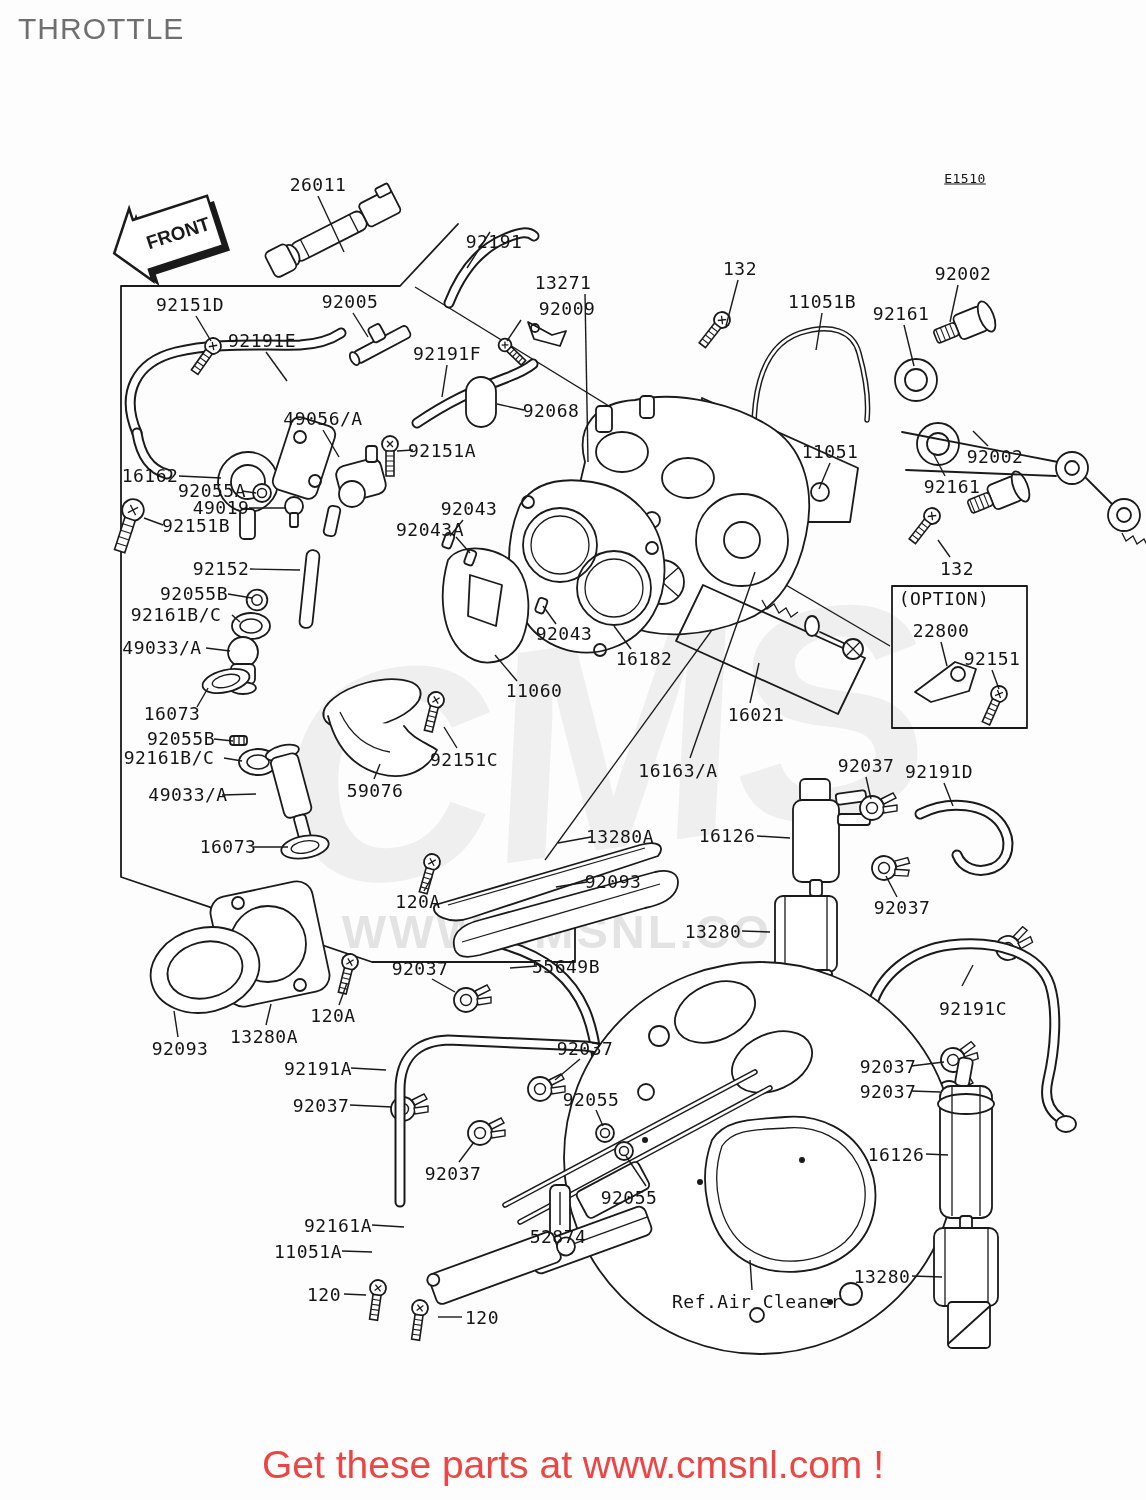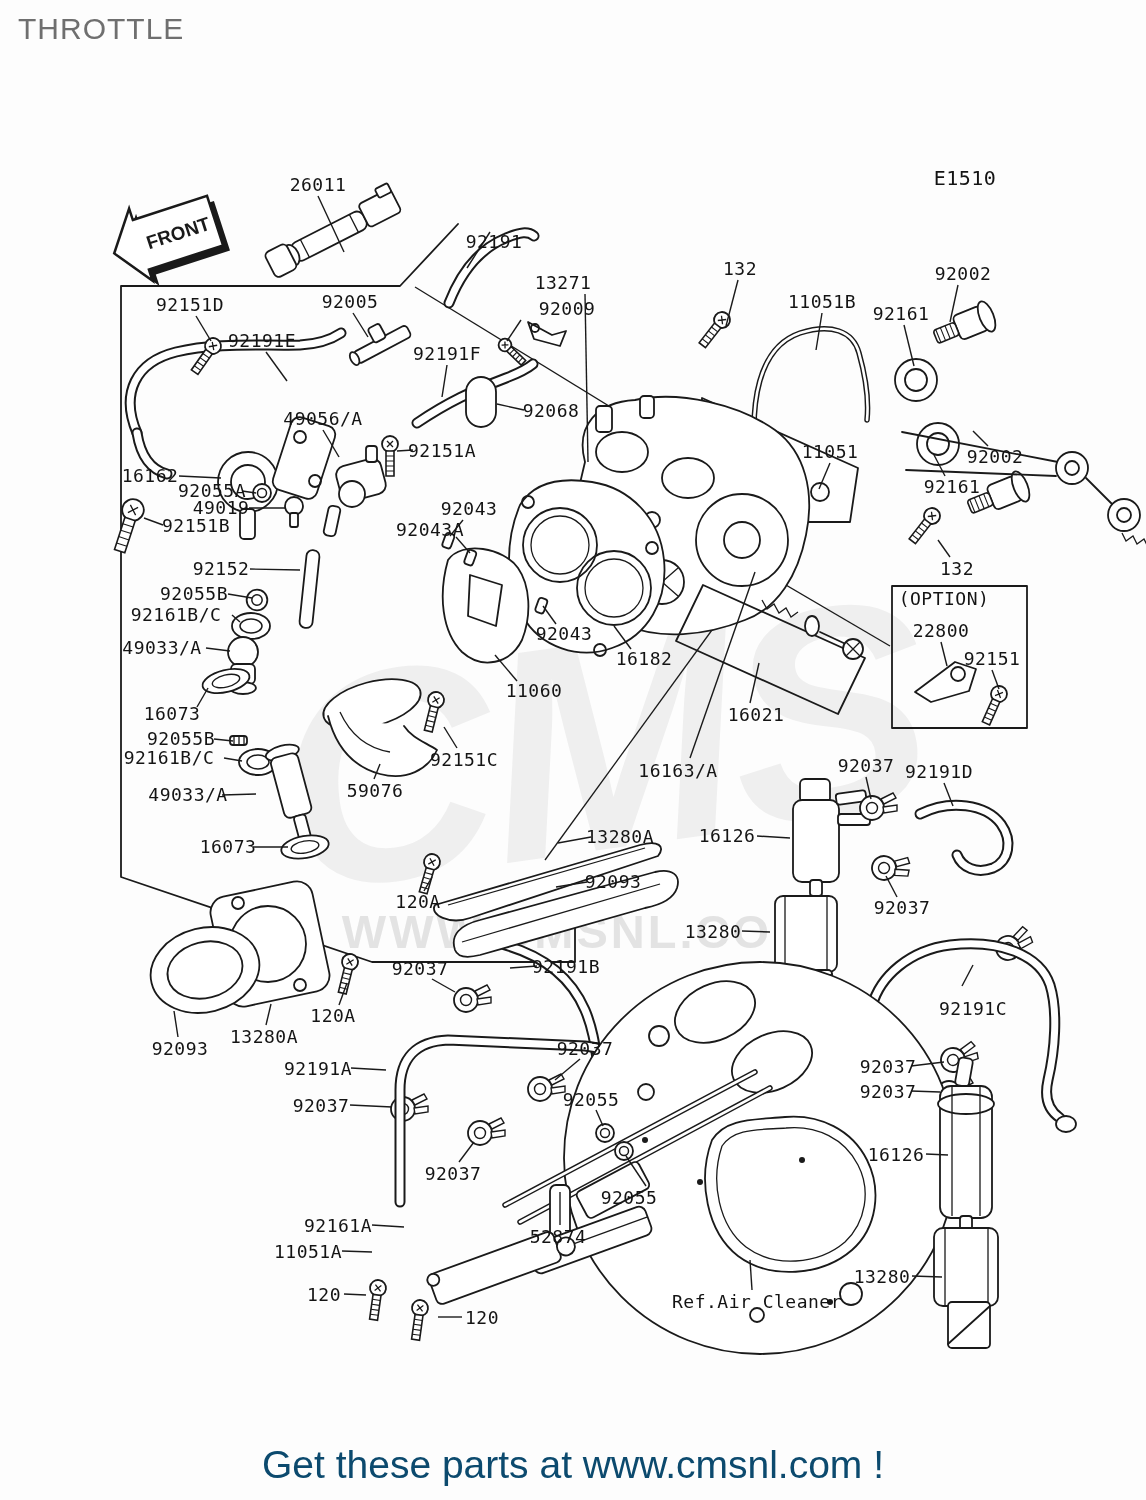--- a/index.html
+++ b/index.html
@@ -22,21 +22,21 @@
   .pipe{stroke:#1a1a1a;fill:none;stroke-width:5.5;stroke-linecap:round;}
   .pipein{stroke:#ffffff;fill:none;stroke-width:2.6;stroke-linecap:round;}
   .thin{stroke:#1a1a1a;fill:none;stroke-width:1.3;}
   
   #labels{position:absolute;left:0;top:0;width:100%;height:100%;z-index:3;pointer-events:none;}
   .part-label{position:absolute;transform:translate(-50%,-50%);font-size:18px;letter-spacing:.5px;
               color:#141414;white-space:nowrap;}
   .page-title{position:absolute;left:18px;top:12px;font-family:"Liberation Sans",sans-serif;
               font-size:30px;color:#6f6f6f;letter-spacing:1px;z-index:3;}
   .banner{position:absolute;left:50%;top:1443px;transform:translateX(-50%);
-          font-family:"Liberation Sans",sans-serif;font-size:39px;color:#0c4a6e;
+          font-family:"Liberation Sans",sans-serif;font-size:39px;color:#ef4444;
           white-space:nowrap;z-index:3;}
 </style>
 </head>
 <body>
 
 <div id="stage">
 
   <div class="wm-logo">CMS</div>
   <div class="wm-band">WWW.CMSNL.COM</div>
 
@@ -517,21 +517,21 @@
         <line x1="560" y1="1225" x2="560" y2="1192" stroke="#1a1a1a" stroke-width="1.4"></line>
         <line x1="342" y1="1251" x2="372" y2="1252" stroke="#1a1a1a" stroke-width="1.4"></line>
         <line x1="912" y1="1276" x2="942" y2="1277" stroke="#1a1a1a" stroke-width="1.4"></line>
         <line x1="344" y1="1294" x2="366" y2="1295" stroke="#1a1a1a" stroke-width="1.4"></line>
         <line x1="752" y1="1290" x2="750" y2="1260" stroke="#1a1a1a" stroke-width="1.4"></line>
         <line x1="462" y1="1317" x2="438" y2="1317" stroke="#1a1a1a" stroke-width="1.4"></line>
       </g>
   </svg>
 
   <div id="labels">
-      <div class="part-label" style="left: 965px; top: 178px; font-size: 20px;">E1510</div>
+      <div class="part-label" style="left: 965px; top: 178px; font-size: 13px; text-decoration: underline;">E1510</div>
       <div class="part-label" style="left: 318px; top: 184px;">26011</div>
       <div class="part-label" style="left: 494px; top: 220px; margin-top: 21px;">92191</div>
       <div class="part-label" style="left: 563px; top: 282px;">13271</div>
       <div class="part-label" style="left: 740px; top: 268px;">132</div>
       <div class="part-label" style="left: 963px; top: 273px;">92002</div>
       <div class="part-label" style="left: 190px; top: 304px;">92151D</div>
       <div class="part-label" style="left: 350px; top: 301px;">92005</div>
       <div class="part-label" style="left: 822px; top: 301px;">11051B</div>
       <div class="part-label" style="left: 527px; top: 308px; margin-left: 40px;">92009</div>
       <div class="part-label" style="left: 901px; top: 313px;">92161</div>
@@ -571,21 +571,21 @@
       <div class="part-label" style="left: 375px; top: 790px;">59076</div>
       <div class="part-label" style="left: 188px; top: 794px;">49033/A</div>
       <div class="part-label" style="left: 727px; top: 835px;">16126</div>
       <div class="part-label" style="left: 620px; top: 836px;">13280A</div>
       <div class="part-label" style="left: 228px; top: 846px;">16073</div>
       <div class="part-label" style="left: 613px; top: 881px;">92093</div>
       <div class="part-label" style="left: 418px; top: 901px;">120A</div>
       <div class="part-label" style="left: 902px; top: 907px;">92037</div>
       <div class="part-label" style="left: 713px; top: 931px;">13280</div>
       <div class="part-label" style="left: 973px; top: 976px; margin-top: 32px;">92191C</div>
-      <div class="part-label" style="left: 566px; top: 966px;">92191B</div>
+      <div class="part-label" style="left: 566px; top: 966px;">55649B</div>
       <div class="part-label" style="left: 420px; top: 968px;">92037</div>
       <div class="part-label" style="left: 333px; top: 1015px;">120A</div>
       <div class="part-label" style="left: 264px; top: 1036px;">13280A</div>
       <div class="part-label" style="left: 180px; top: 1048px;">92093</div>
       <div class="part-label" style="left: 585px; top: 1048px;">92037</div>
       <div class="part-label" style="left: 888px; top: 1066px;">92037</div>
       <div class="part-label" style="left: 318px; top: 1068px;">92191A</div>
       <div class="part-label" style="left: 888px; top: 1091px;">92037</div>
       <div class="part-label" style="left: 591px; top: 1099px;">92055</div>
       <div class="part-label" style="left: 321px; top: 1105px;">92037</div>

